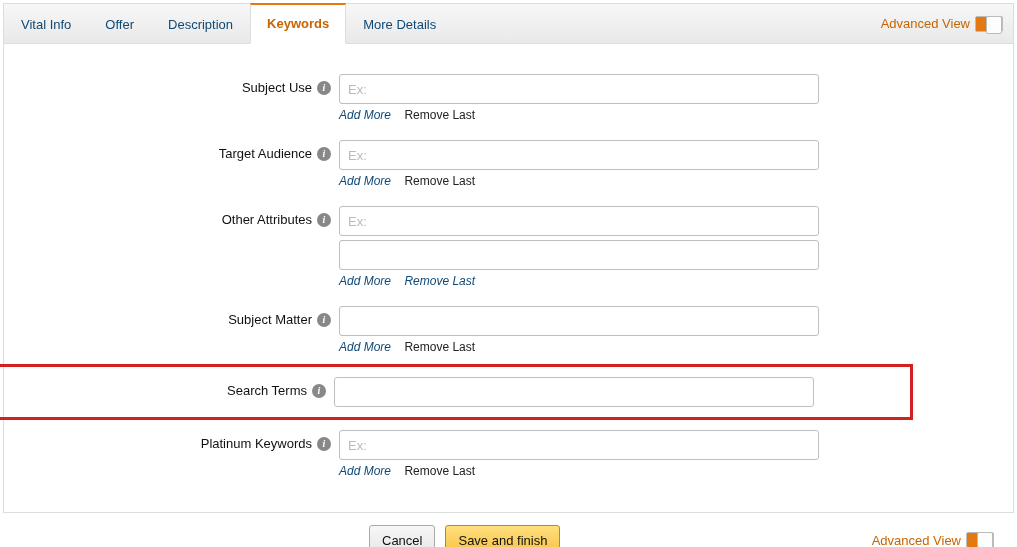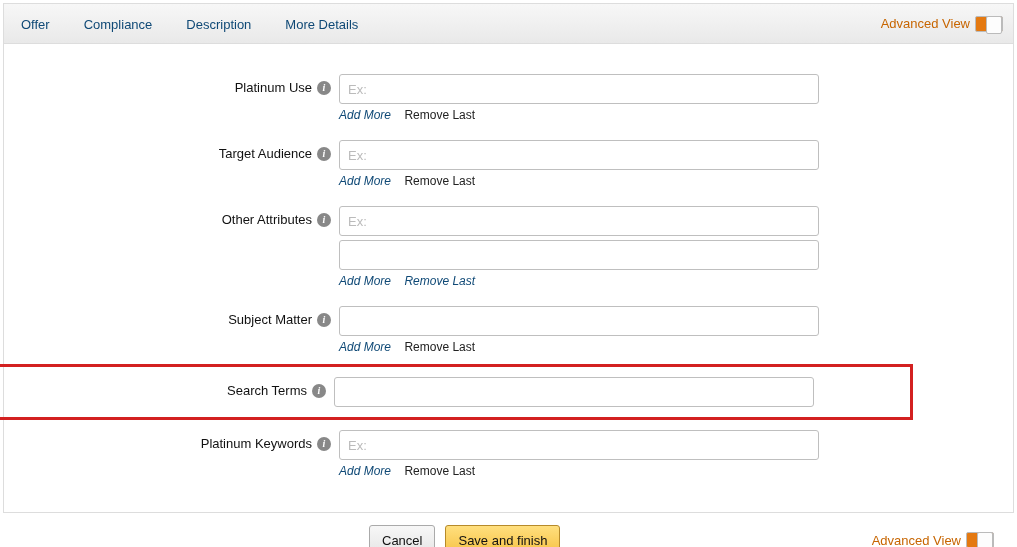--- a/index.html
+++ b/index.html
@@ -161,36 +161,37 @@
     border: 1px solid #b68a2a;
     color: #111;
   }
   .footer-spacer { flex:1; }
 </style>
 </head>
 <body>
 
 <div class="panel">
   <div class="tab-bar">
+    <div class="tab">Vital Info</div>
     <div class="tab">Offer</div>
-    <div class="tab">Compliance</div>
     <div class="tab">Description</div>
+    <div class="tab active">Keywords</div>
     <div class="tab">More Details</div>
     <div class="spacer"></div>
     <div class="adv-view">
       <span>Advanced View</span>
       <span class="toggle"></span>
     </div>
   </div>
 
   <div class="form-area">
 
     <div class="form-row">
       <div class="form-label">
-        <span>Platinum Use</span>
+        <span>Subject Use</span>
         <span class="info-dot">i</span>
       </div>
       <div class="input-col">
         <input class="text-input" type="text" placeholder="Ex:" style="">
         <div class="links-row">
           <span class="lnk">Add More</span>
           <span class="txt">Remove Last</span>
         </div>
       </div>
     </div>

